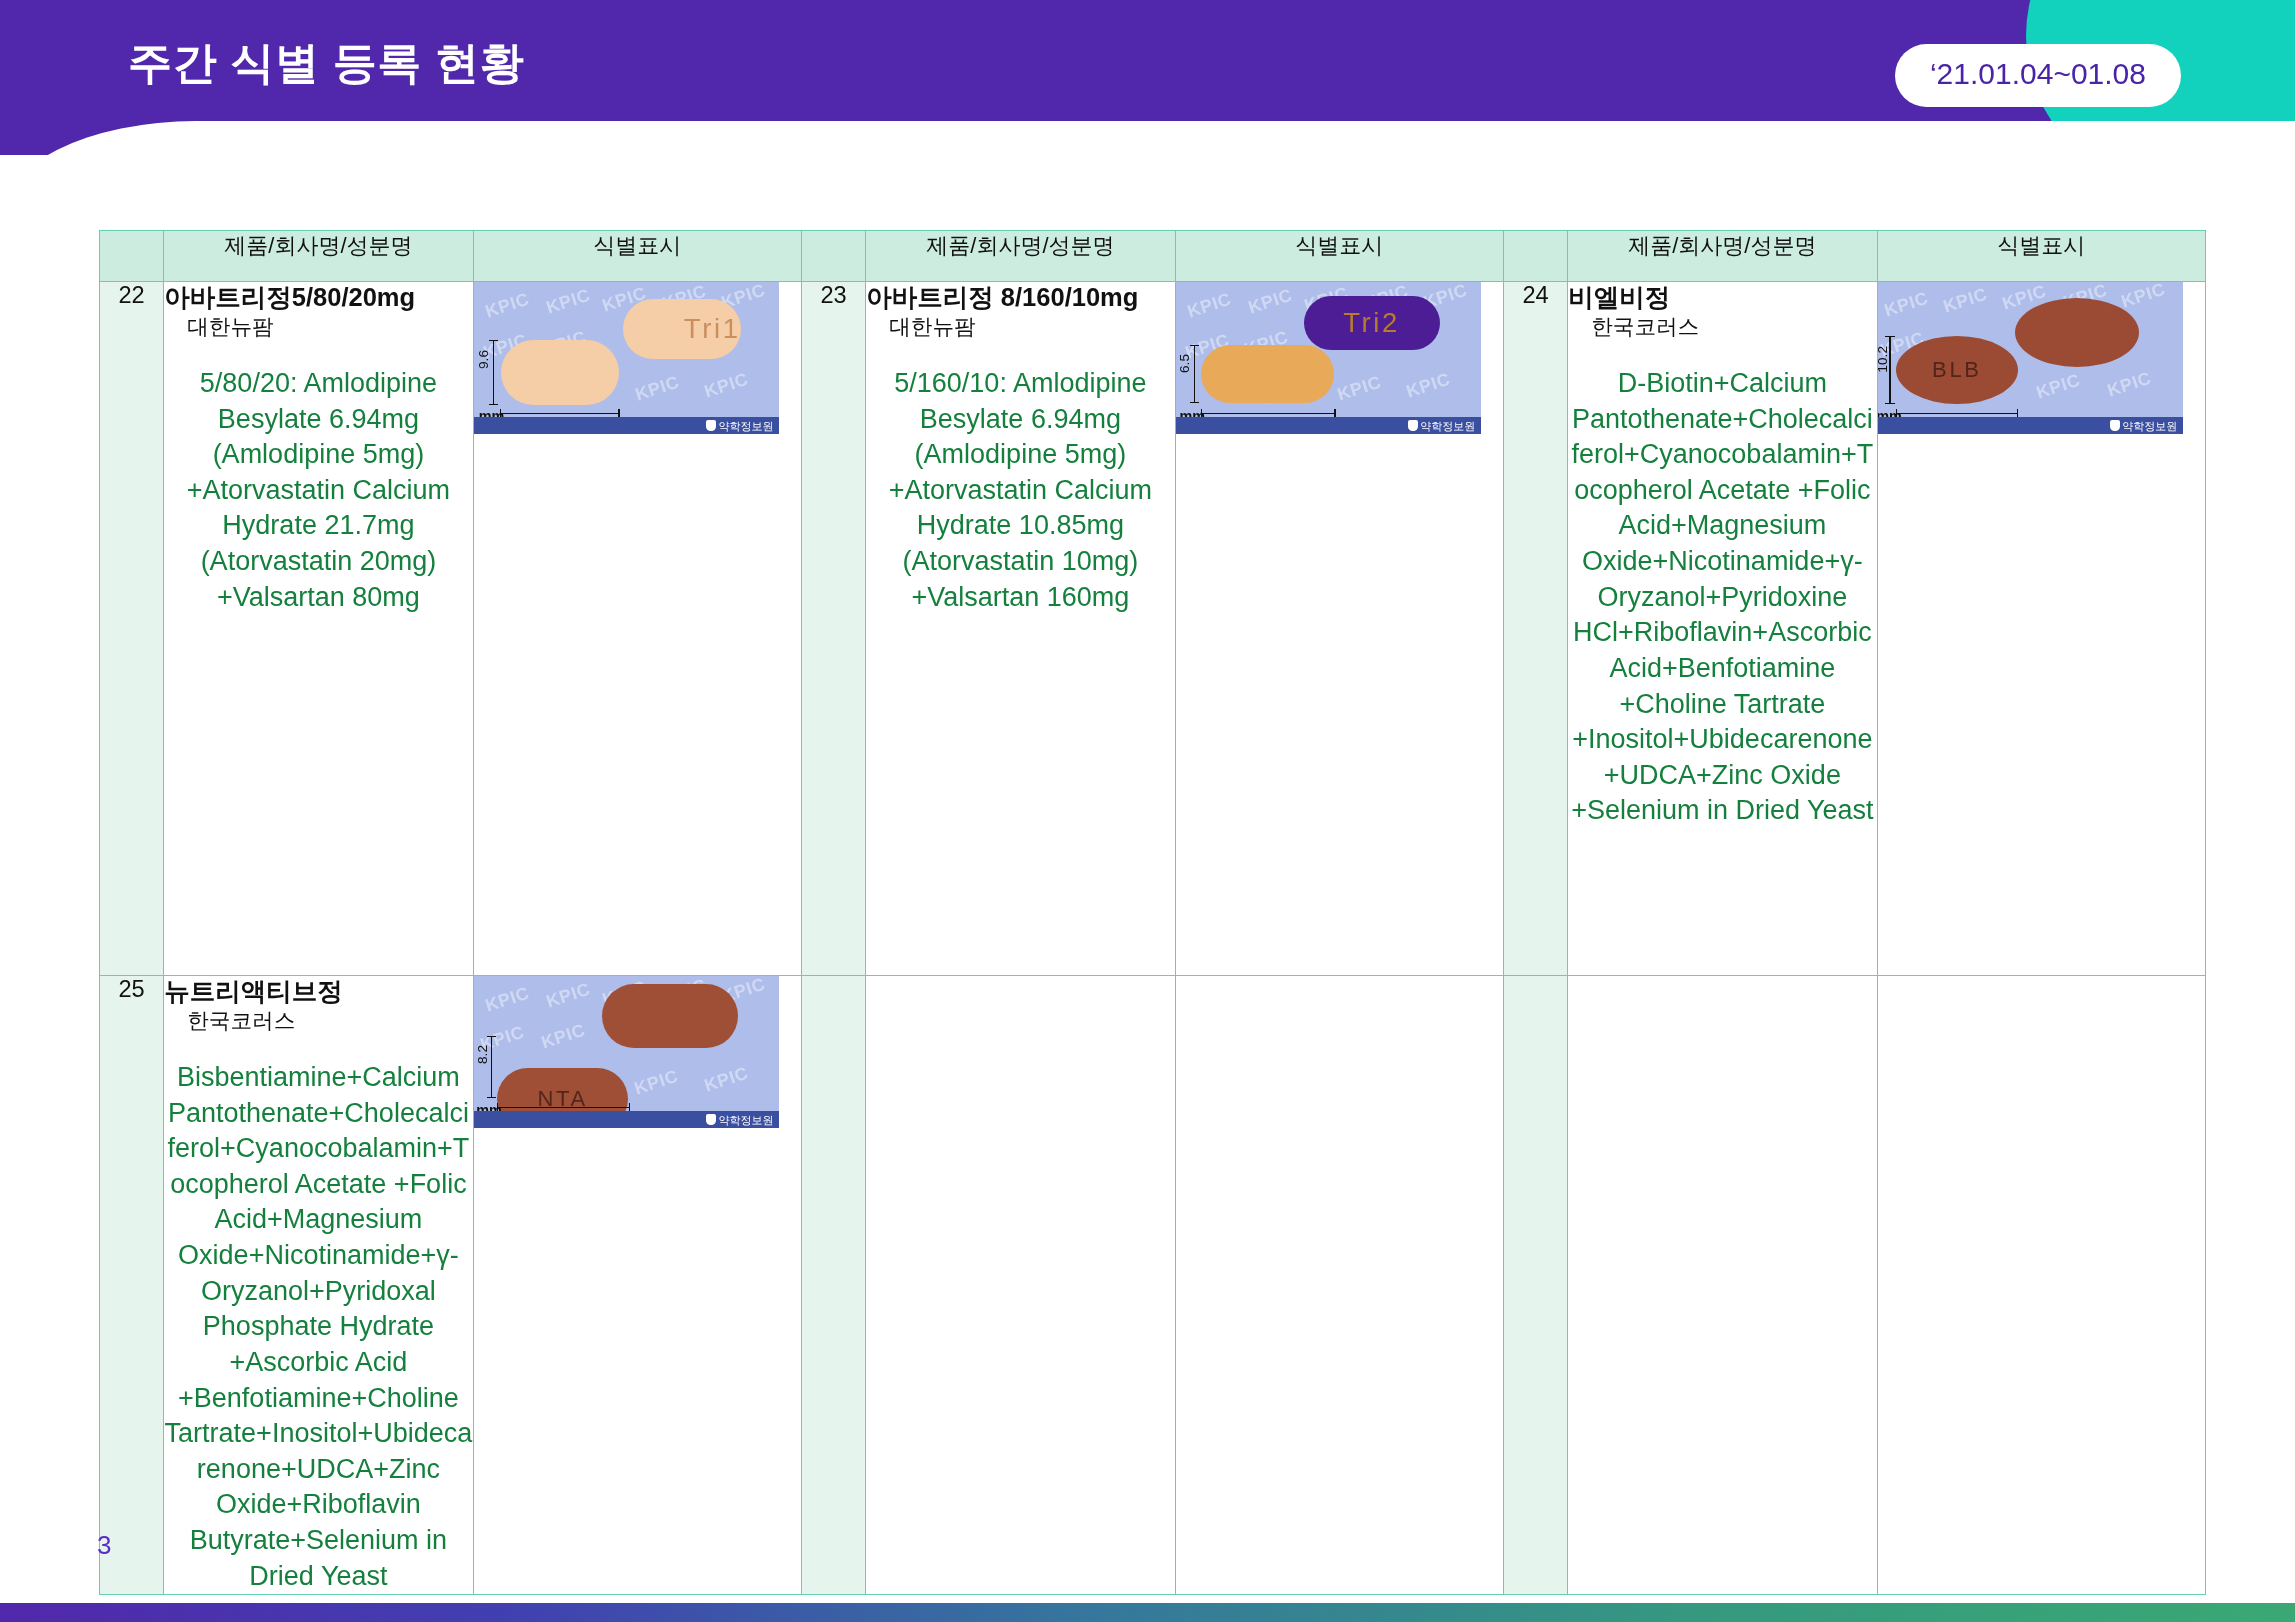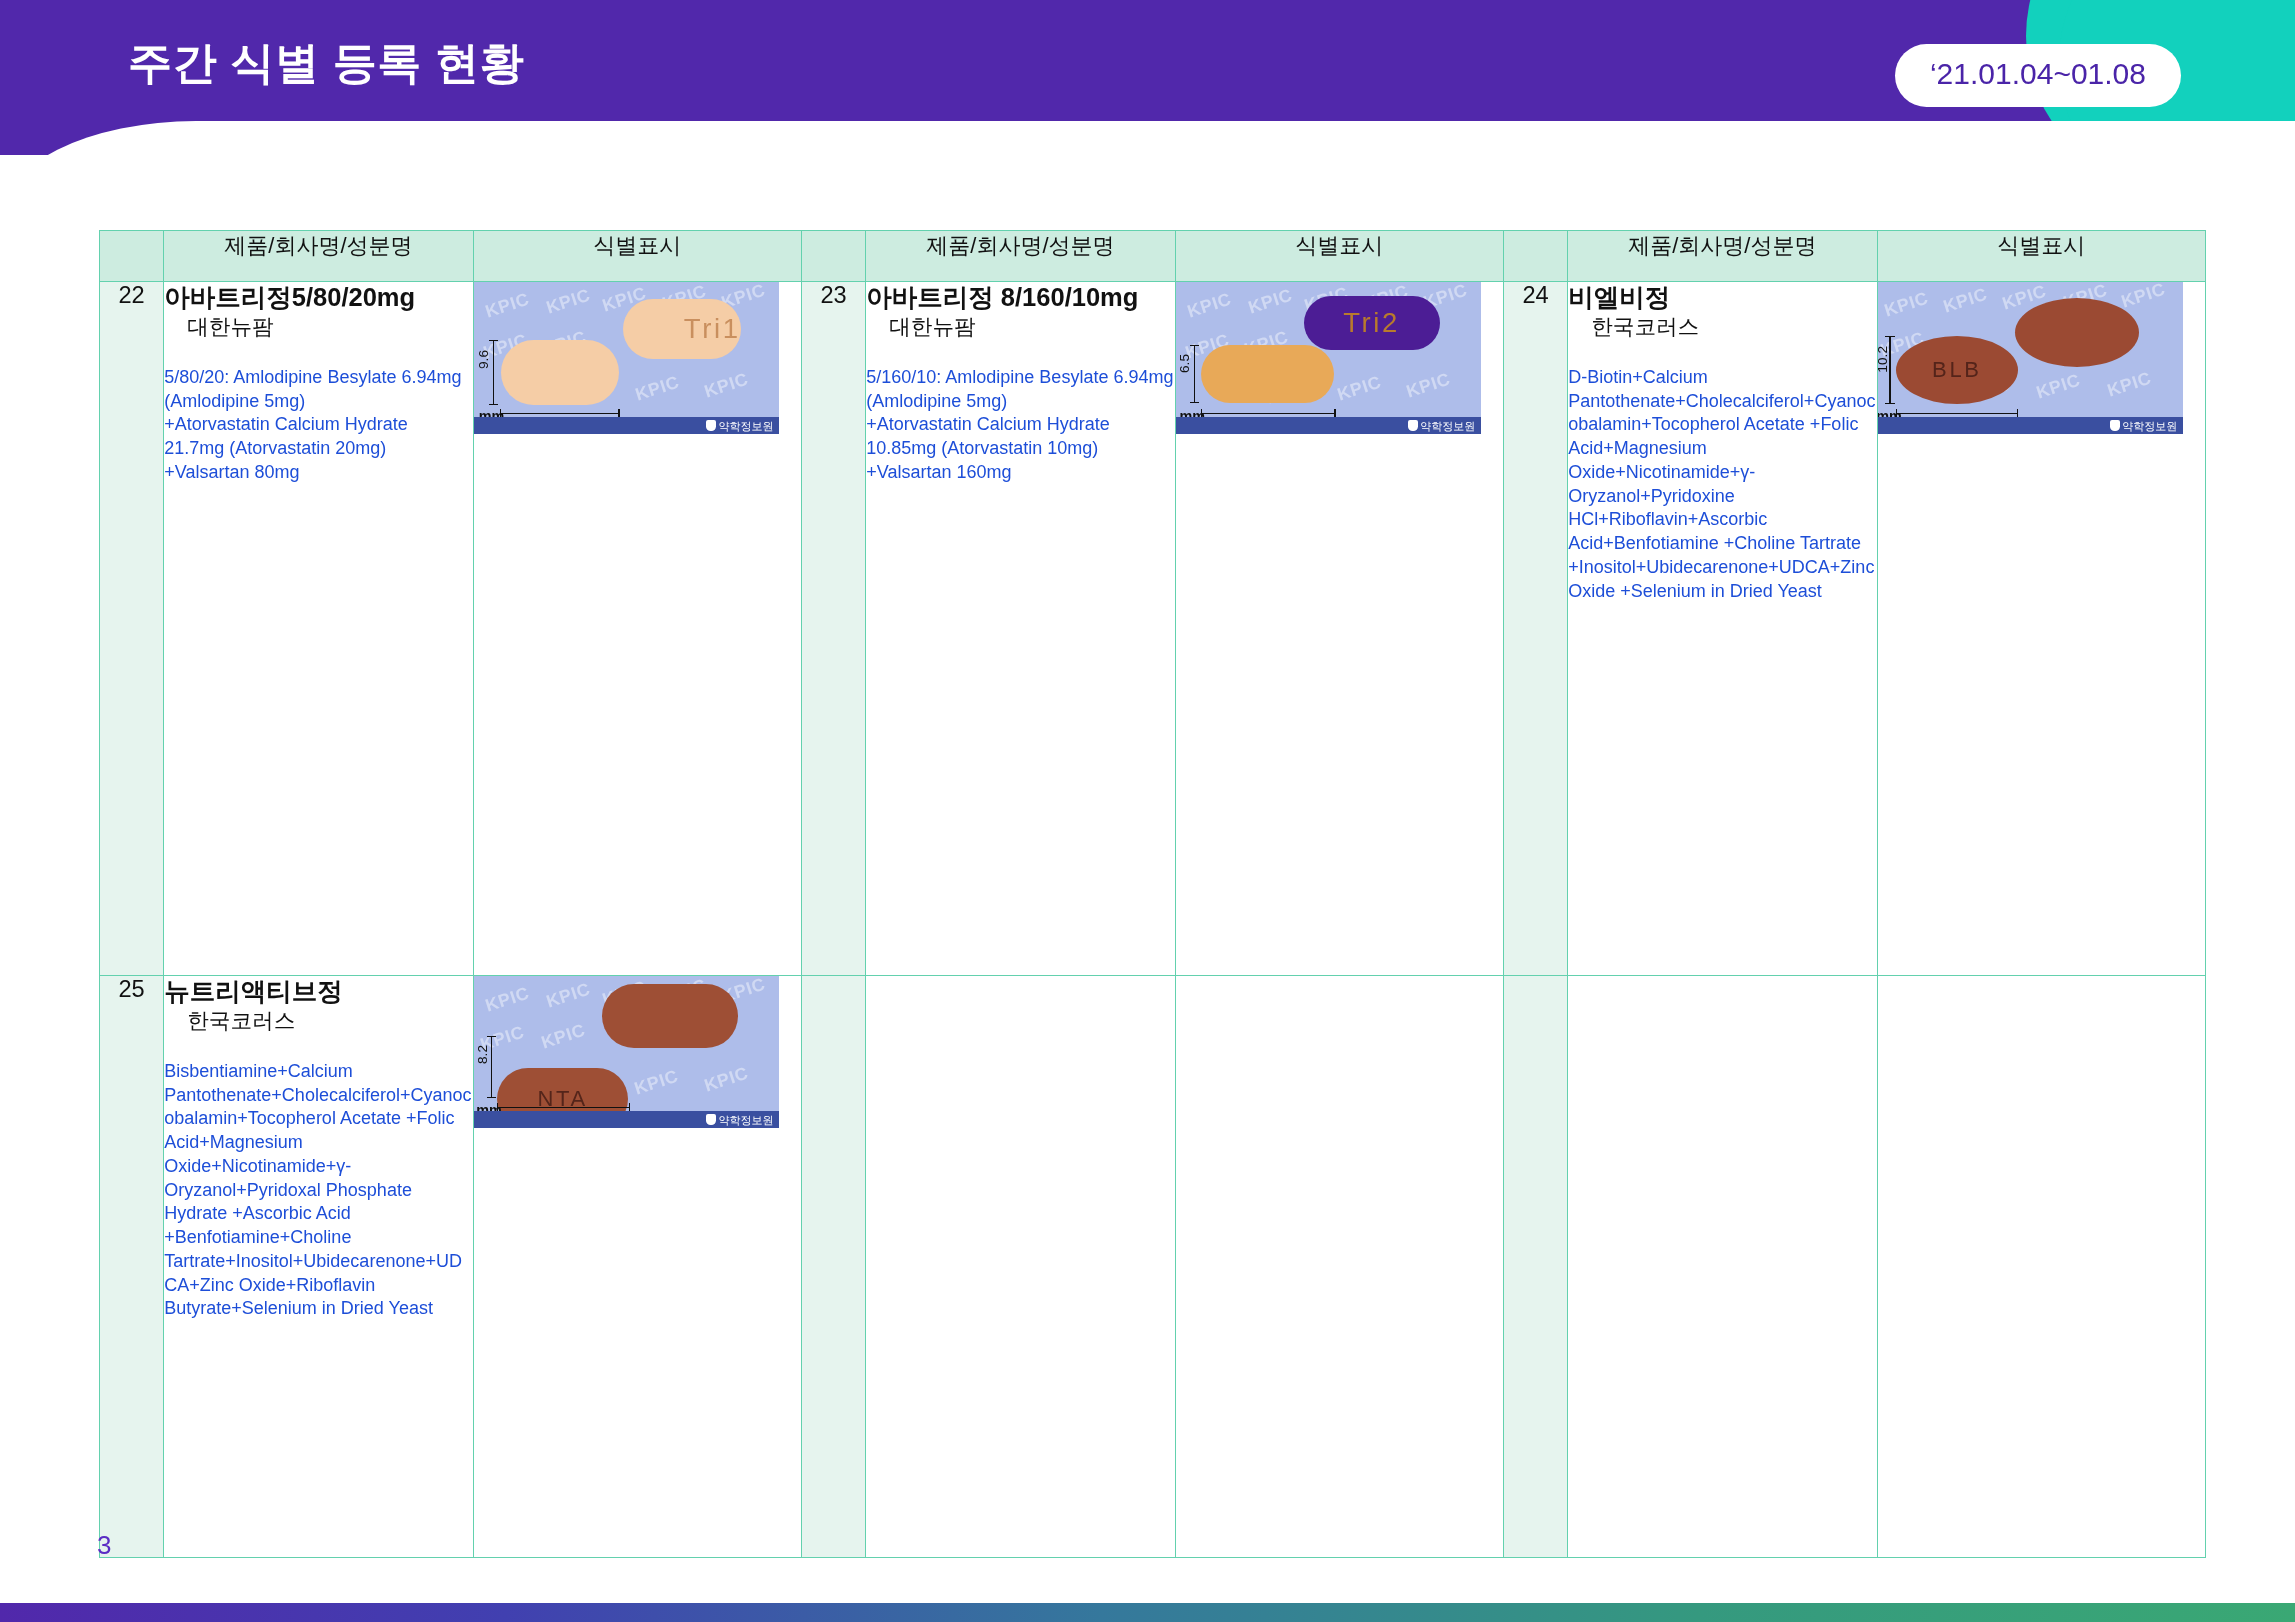--- a/index.html
+++ b/index.html
@@ -106,24 +106,25 @@
     font-size: 25.5px; font-weight: 700; color: #111;
     line-height: 1.20; margin-bottom: 1.3px;
   }
   .prod-company {
     font-size: 21.6px; font-weight: 400; color: #111;
     line-height: 1.25;
     margin-left: 23px;
   }
   .prod-ingredients {
     margin-top: 25px;
-    font-size: 18px; font-weight: 400; color: #1d4ed8;
+    font-size: 27px; font-weight: 400; color: #15803d;
     line-height: 1.32;
     word-break: break-word;
     white-space: pre-wrap;
+    text-align: center;
   }
 
   
   .pill-photo {
     position: relative;
     width: 305px; height: 152px;
     background: #aebdea;
     overflow: hidden;
   }
   .pill-photo .wm {

